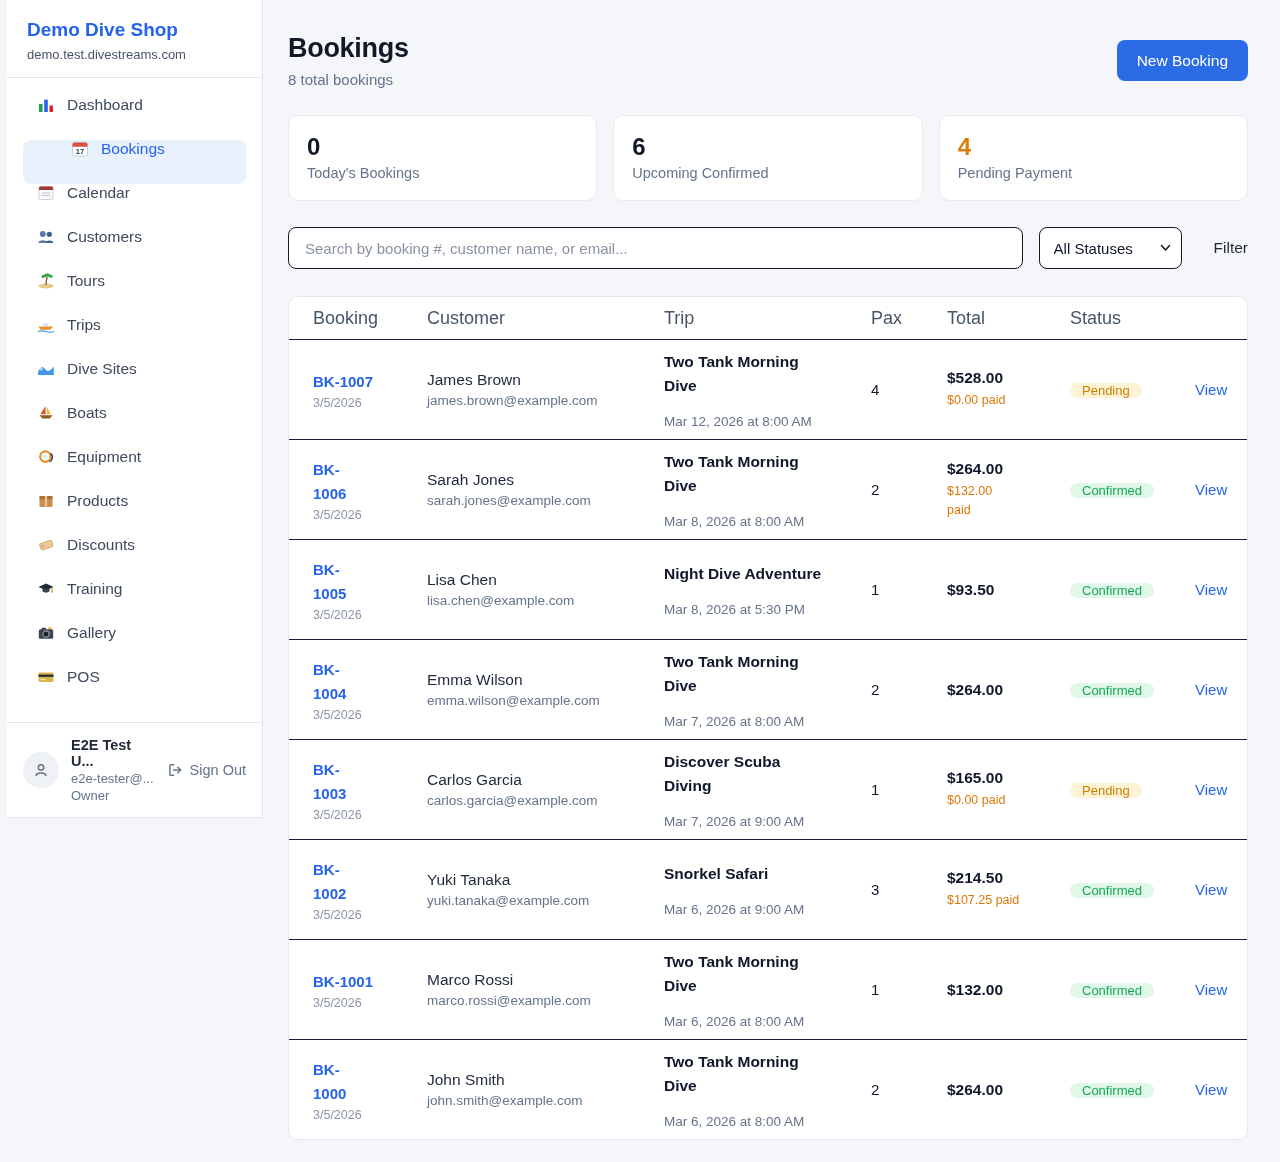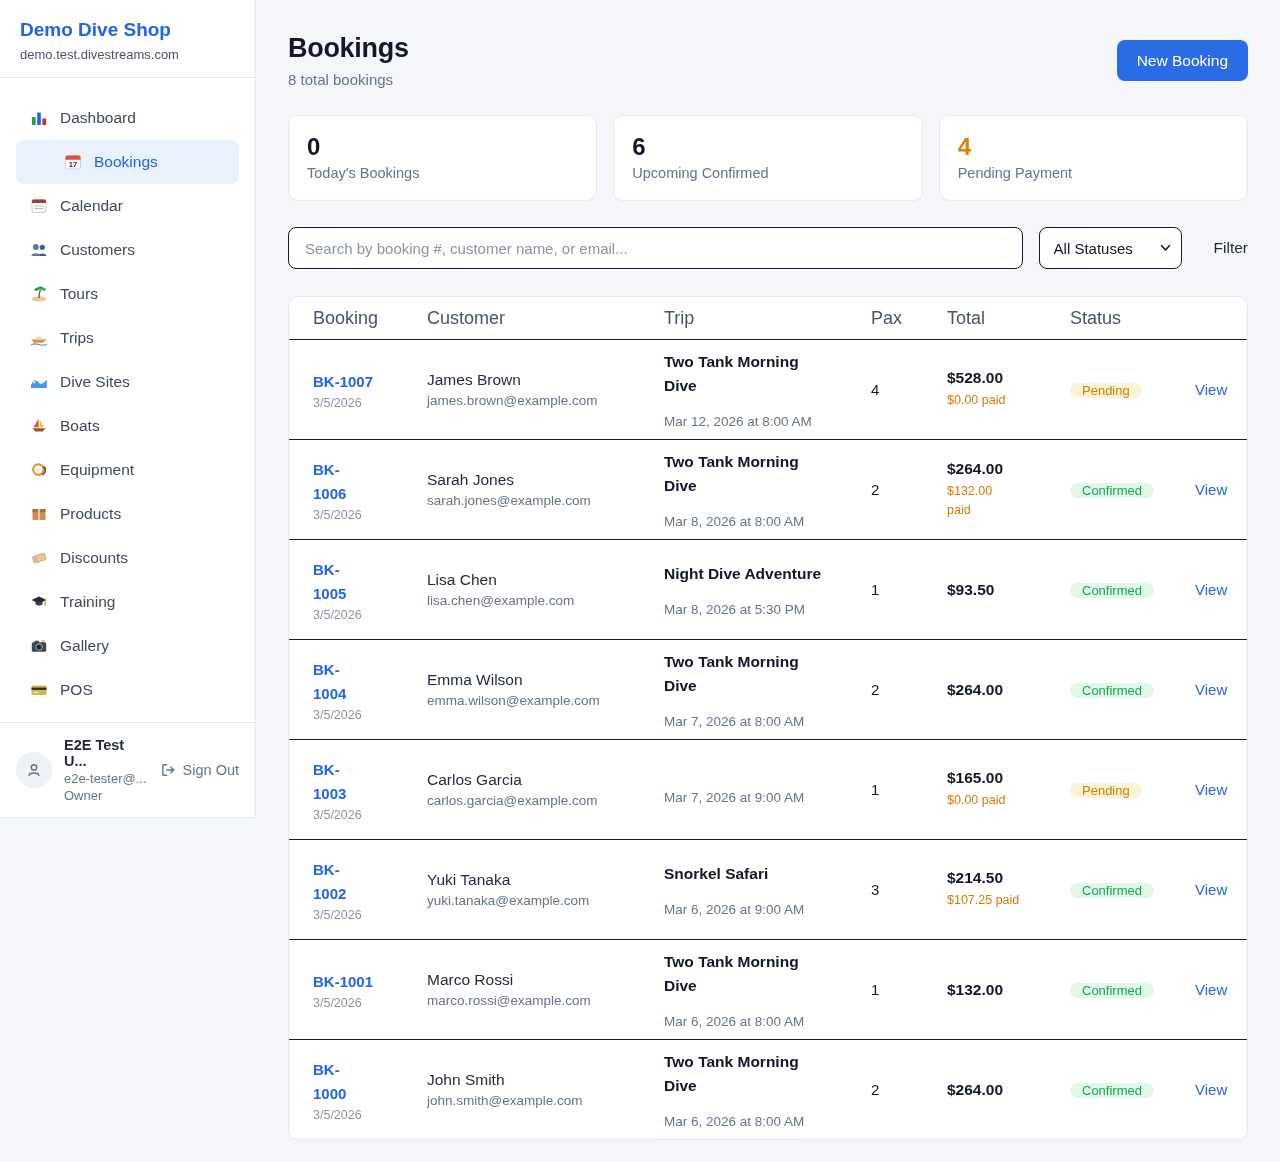--- a/index.html
+++ b/index.html
@@ -7,32 +7,32 @@
   body {
     font-family: "Liberation Sans", sans-serif;
     background: #f4f6f9;
     color: #0f172a;
     position: relative;
     overflow: hidden;
   }
 
   
   .sidebar {
-    position: absolute; top: 0; left: 0;
+    position: absolute; top: 0; left: 7px;
     width: 256px;
     background: #ffffff;
     border-right: 1px solid #e2e8f0;
     border-bottom: 1px solid #e2e8f0;
   }
   .brand { padding: 18px 20px 15px 20px; border-bottom: 1px solid #e2e8f0; }
   .brand-name { font-size: 19px; font-weight: 700; color: #2563eb; line-height: 24px; }
   .brand-domain { font-size: 13px; color: #475569; margin-top: 5px; }
   .nav { padding: 18px 0 10px 0; }
   .nav-item {
-    display: flex; align-items: center; gap: 12px;
+    display: flex; align-items: flex-start; gap: 12px;
     height: 44px; margin: 0 16px; padding: 0 14px;
     border-radius: 8px; cursor: pointer;
     font-size: 15.5px; color: #3d4a5c;
   }
   .nav-item.active { background: #e9f1fd; color: #2563eb; font-weight: 500; padding-left: 48px; }
   .nav-ico { width: 18px; height: 18px; flex: 0 0 18px; display: inline-flex; }
   .nav-ico svg { width: 18px; height: 18px; }
 
   .side-footer {
     border-top: 1px solid #e2e8f0;
@@ -441,20 +441,22 @@
     </div>
 
     <div class="tgrid trow">
       <div class="tcell"><a class="bid">BK-
 1003</a><div class="bdate">3/5/2026</div></div>
       <div class="tcell">
           <div class="cname">Carlos Garcia</div>
           <div class="cemail">carlos.garcia@example.com</div>
         </div>
       <div class="tcell">
+          <div class="tname">Discover Scuba
+Diving</div>
           <div class="tdate">Mar 7, 2026 at 9:00 AM</div>
         </div>
       <div class="tcell pax">1</div>
       <div class="tcell">
           <div class="amount">$165.00</div>
           <div class="paid">$0.00 paid</div>
         </div>
       <div class="tcell"><span class="badge" data-status="pending">Pending</span></div>
       <div class="tcell"><a class="view-link">View</a></div>
     </div>

